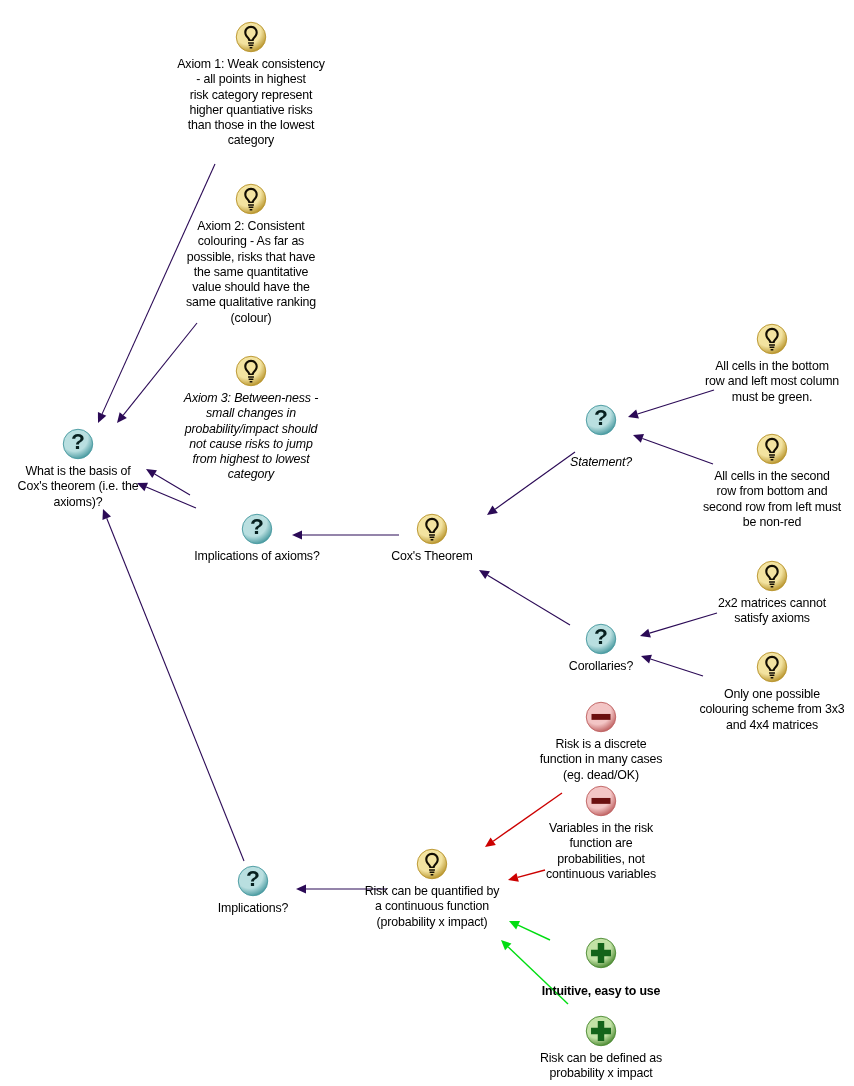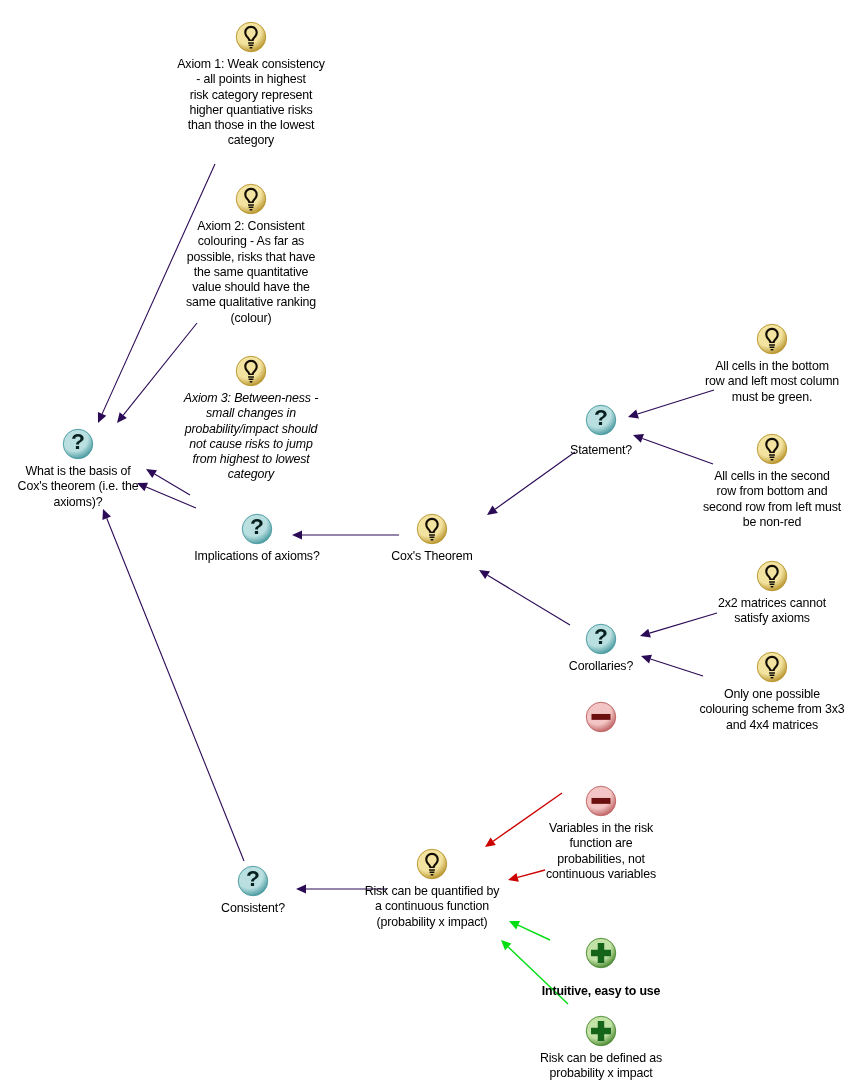--- a/index.html
+++ b/index.html
@@ -234,21 +234,21 @@
           <defs>
             <radialGradient id="g_question" cx="38%" cy="30%" r="72%">
               <stop offset="0%" stop-color="#b9dfe0"></stop>
               <stop offset="62%" stop-color="#b9dfe0"></stop>
               <stop offset="100%" stop-color="#4b9ba1"></stop>
             </radialGradient>
           </defs>
           <circle cx="20" cy="20" r="15.5" fill="url(#g_question)" stroke="#4b9ba1" stroke-width="1"></circle>
           <text x="20" y="25.5" text-anchor="middle" font-family="&quot;Liberation Sans&quot;, sans-serif" font-size="24" font-weight="bold" fill="#07201f">?</text>
         </svg>
-        <span class="node-label" style="width: 150px; margin: 4px auto 0px;">Statement?</span>
+        <span class="node-label" style="width: 150px; margin: 16px auto 0px; font-style: italic;">Statement?</span>
       </div>
       <div class="node" style="left: 772px; top: 320px;">
         <svg viewBox="0 0 40 40" class="node-icon">
           <defs>
             <radialGradient id="g_idea" cx="38%" cy="30%" r="72%">
               <stop offset="0%" stop-color="#f3e3a0"></stop>
               <stop offset="62%" stop-color="#f3e3a0"></stop>
               <stop offset="100%" stop-color="#b9962f"></stop>
             </radialGradient>
           </defs>
@@ -330,20 +330,23 @@
           <defs>
             <radialGradient id="g_con" cx="38%" cy="30%" r="72%">
               <stop offset="0%" stop-color="#f3c5c5"></stop>
               <stop offset="62%" stop-color="#f3c5c5"></stop>
               <stop offset="100%" stop-color="#c06464"></stop>
             </radialGradient>
           </defs>
           <circle cx="20" cy="20" r="15.5" fill="url(#g_con)" stroke="#c06464" stroke-width="1"></circle>
           <rect x="10" y="16.8" width="20" height="6.2" fill="#6b0f0f"></rect>
         </svg>
+        <span class="node-label" style="width: 165px; margin: 1px auto 0px;">Risk is a discrete
+function in many cases
+(eg. dead/OK)</span>
       </div>
       <div class="node" style="left: 601px; top: 782px;">
         <svg viewBox="0 0 40 40" class="node-icon">
           <defs>
             <radialGradient id="g_con" cx="38%" cy="30%" r="72%">
               <stop offset="0%" stop-color="#f3c5c5"></stop>
               <stop offset="62%" stop-color="#f3c5c5"></stop>
               <stop offset="100%" stop-color="#c06464"></stop>
             </radialGradient>
           </defs>
@@ -406,17 +409,17 @@
           <defs>
             <radialGradient id="g_question" cx="38%" cy="30%" r="72%">
               <stop offset="0%" stop-color="#b9dfe0"></stop>
               <stop offset="62%" stop-color="#b9dfe0"></stop>
               <stop offset="100%" stop-color="#4b9ba1"></stop>
             </radialGradient>
           </defs>
           <circle cx="20" cy="20" r="15.5" fill="url(#g_question)" stroke="#4b9ba1" stroke-width="1"></circle>
           <text x="20" y="25.5" text-anchor="middle" font-family="&quot;Liberation Sans&quot;, sans-serif" font-size="24" font-weight="bold" fill="#07201f">?</text>
         </svg>
-        <span class="node-label" style="width: 150px; margin: 1px auto 0px;">Consistent?</span>
+        <span class="node-label" style="width: 150px; margin: 1px auto 0px;">Implications?</span>
       </div>
     </div>
 
 </div>
 
 </body></html>

